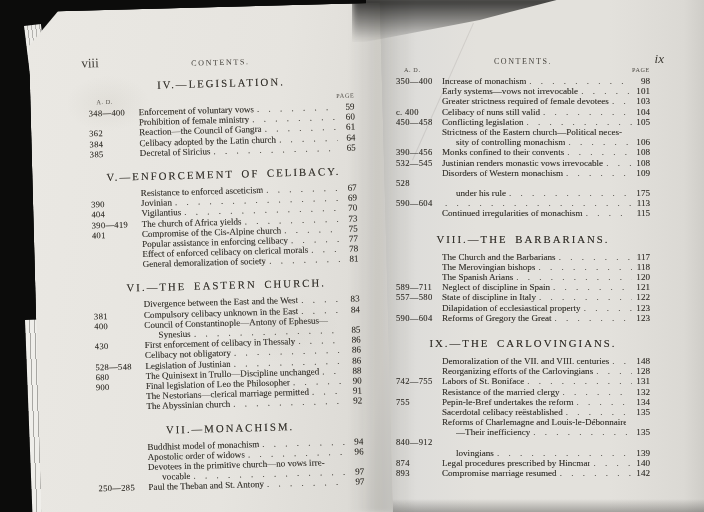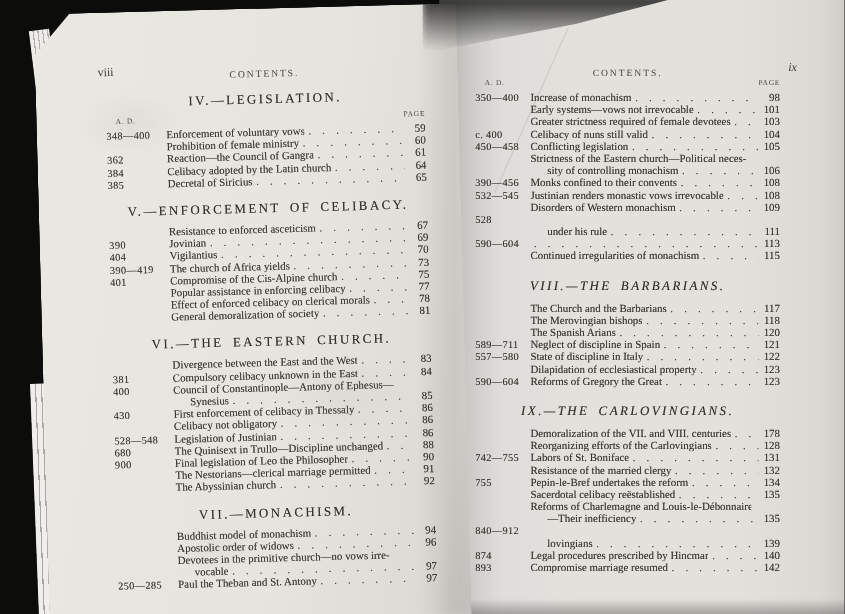--- a/index.html
+++ b/index.html
@@ -33,27 +33,27 @@
       filter:blur(3px);
       clip-path:polygon(0 0,100% 0,58% 52%,6% 100%,0 100%);
       background:linear-gradient(to bottom,rgba(10,10,9,0.85),rgba(10,10,9,0.35) 60%,rgba(10,10,9,0));}
   .crease{position:absolute;left:412px;top:10px;width:1px;height:150px;z-index:5;pointer-events:none;
       transform:rotate(24deg);transform-origin:bottom left;background:rgba(70,67,62,0.12);}
   
   .pl-inner{position:relative;padding:44px 28px 0 58px;}
   .pr-inner{position:relative;padding:50px 54px 0 30px;}
   .page-head{position:relative;text-align:center;height:14px;}
   .running-head{font-size:8px;letter-spacing:1.6px;color:#45423c;}
-  .folio{position:absolute;top:1px;font-size:10px;color:#3d3a34;}
+  .folio{position:absolute;top:1px;font-size:13px;color:#3d3a34;}
   .folio-left{left:-6px;}
   .folio-right{right:-14px;font-style:italic;}
   .sec-head{text-align:center;font-size:10.8px;letter-spacing:2px;word-spacing:3px;
             color:#33302a;margin:12px 0 6px;white-space:nowrap;
             text-shadow:0 0 .5px rgba(51,48,42,0.5);}
-  .pr-inner .sec-head{margin:14px 0 7px;font-style:italic;}
+  .pr-inner .sec-head{margin:14px 0 7px;}
   .colhead{display:flex;justify-content:space-between;font-size:6.2px;letter-spacing:.6px;
            color:#4c4943;margin:2px 0 2px;height:8px;line-height:8px;}
   .ad-label{padding-left:8px;}
   .row{display:flex;align-items:baseline;height:10.2px;line-height:10.2px;overflow:hidden;
        font-size:9.1px;color:#38352f;text-shadow:0 0 .5px rgba(56,53,47,0.5);}
   .ad{flex:none;width:50px;font-size:8.6px;letter-spacing:.3px;white-space:nowrap;}
   .pr-inner .ad{width:46px;}
   .tt{flex:0 1 auto;min-width:0;overflow:hidden;white-space:nowrap;}
   .tt.indent{padding-left:14px;}
   .leader{flex:1 1 0;min-width:0;overflow:hidden;white-space:nowrap;text-align:right;
@@ -141,21 +141,21 @@
             </div>
             <div class="row">
               <span class="ad">528</span>
               <span class="leader"></span>
               <span class="pg"></span>
             </div>
             <div class="row">
               <span class="ad"></span>
               <span class="tt indent">under his rule</span>
               <span class="leader"> . . . . . . . . . . . . . . . . . . . . . . . . . .</span>
-              <span class="pg">111</span>
+              <span class="pg">175</span>
             </div>
             <div class="row">
               <span class="ad">590—604</span>
               <span class="leader"> . . . . . . . . . . . . . . . . . . . . . . . . . .</span>
               <span class="pg">113</span>
             </div>
             <div class="row">
               <span class="ad"></span>
               <span class="tt">Continued irregularities of monachism</span>
               <span class="leader"> . . . . . . . . . . . . . . . . . . . . . . . . . .</span>
@@ -206,21 +206,21 @@
               <span class="leader"> . . . . . . . . . . . . . . . . . . . . . . . . . .</span>
               <span class="pg">123</span>
             </div>
           </div>
           <div class="section">
             <div class="sec-head">IX.—THE CARLOVINGIANS.</div>
             <div class="row">
               <span class="ad"></span>
               <span class="tt">Demoralization of the VII. and VIII. centuries</span>
               <span class="leader"> . . . . . . . . . . . . . . . . . . . . . . . . . .</span>
-              <span class="pg">178</span>
+              <span class="pg">148</span>
             </div>
             <div class="row">
               <span class="ad"></span>
               <span class="tt">Reorganizing efforts of the Carlovingians</span>
               <span class="leader"> . . . . . . . . . . . . . . . . . . . . . . . . . .</span>
               <span class="pg">128</span>
             </div>
             <div class="row">
               <span class="ad">742—755</span>
               <span class="tt">Labors of St. Boniface</span>

